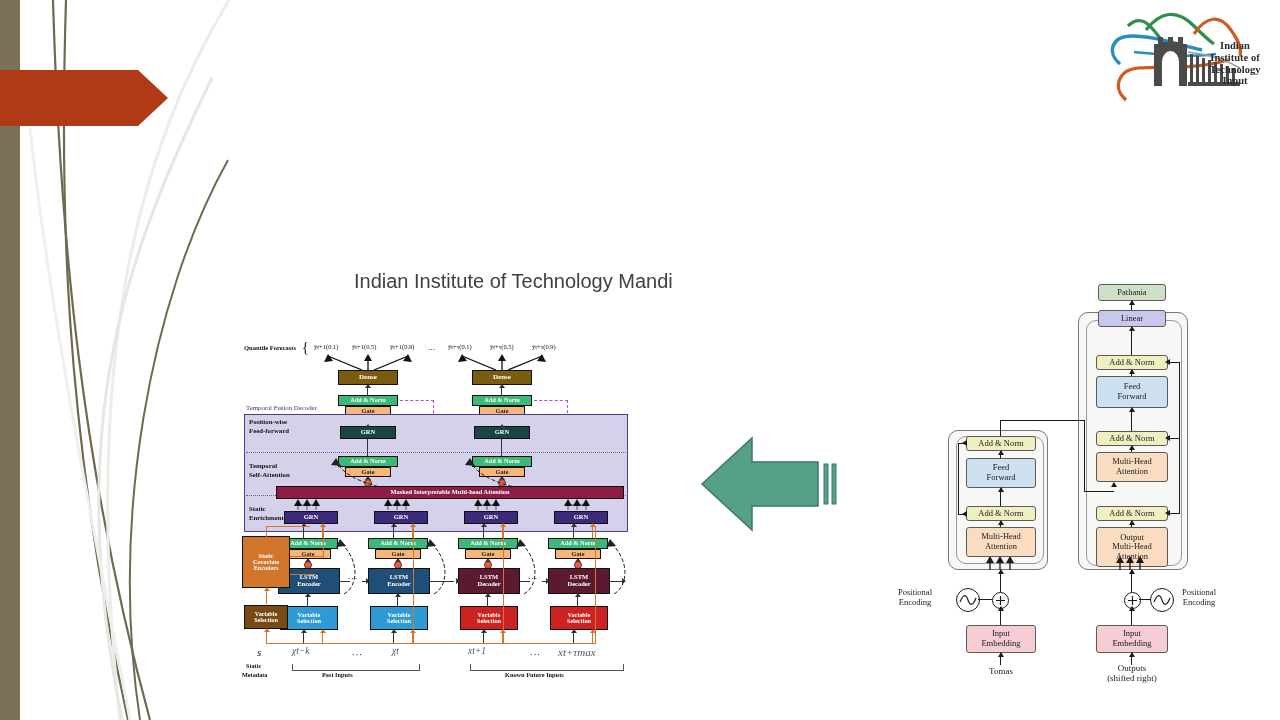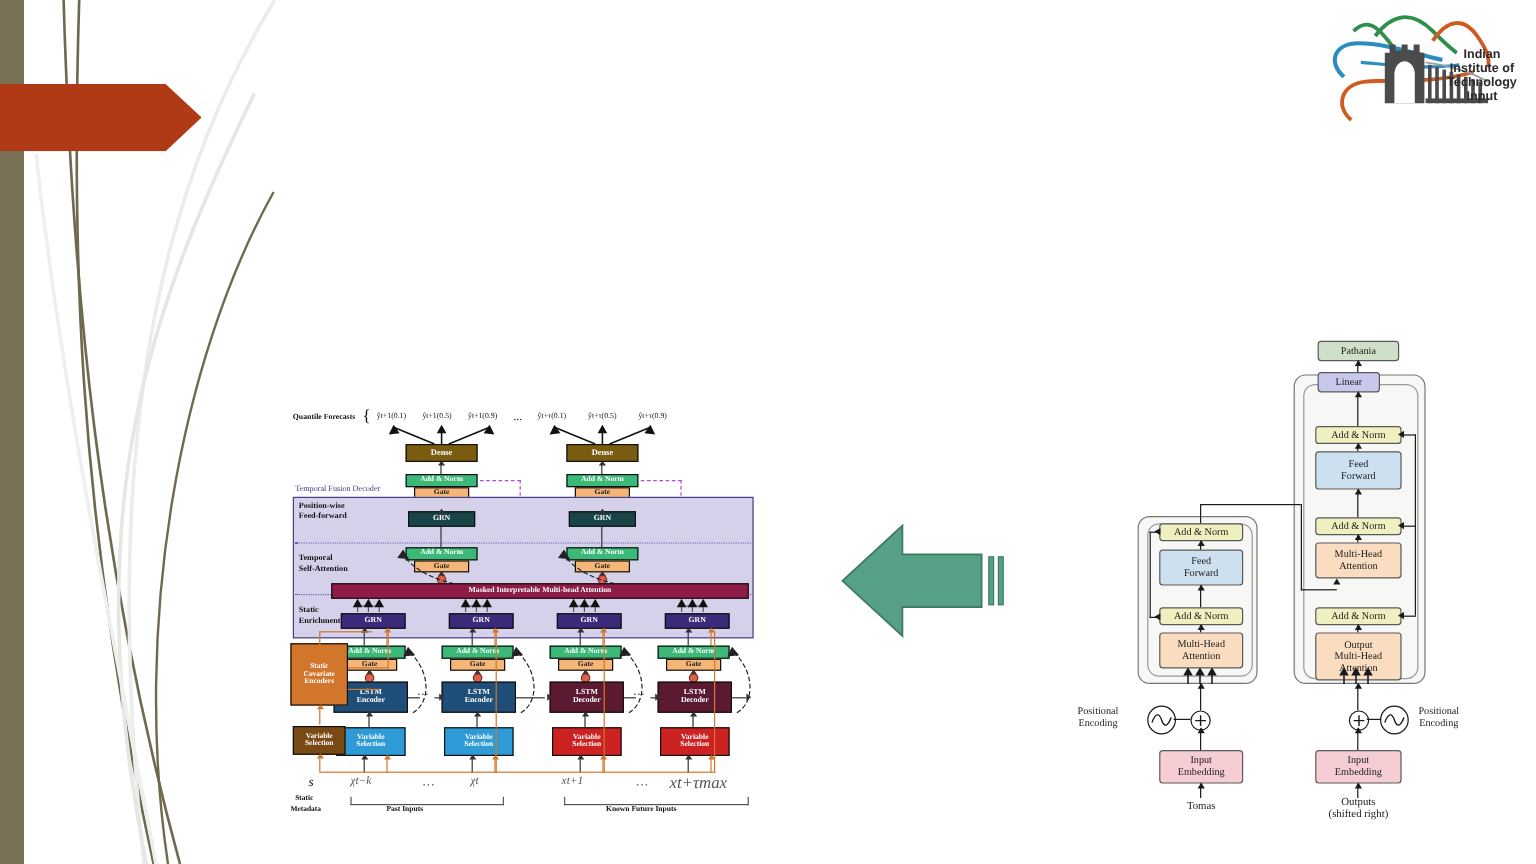--- a/index.html
+++ b/index.html
@@ -29,21 +29,21 @@
     position:absolute;left:188px;top:228px;font-size:20px;color:#404040;
   }
   .institute{
     position:absolute;left:354px;top:270px;font-size:20px;color:#404040;
   }
 
   
   .logo{position:absolute;left:1098px;top:4px;width:172px;height:106px;}
   .logo-text{
     position:absolute;left:1198px;top:40px;width:74px;
-    font-family:Liberation Sans, sans-serif;font-weight:bold;
+    font-family:Liberation Serif, serif;font-weight:bold;
     font-size:10.5px;line-height:1.12;color:#2b2b2b;text-align:center;
   }
 
   
   .green-arrow{position:absolute;left:700px;top:432px;width:140px;height:104px;}
 
   
   .tft{
     position:absolute;left:240px;top:340px;width:430px;height:360px;
     font-family:"Liberation Serif",serif;
@@ -102,20 +102,21 @@
     <path d="M53 0 C 60 240, 82 470, 150 720" fill="none" stroke="#6f6a4f" stroke-width="2.2"></path>
     <path d="M228 160 C 150 300, 110 520, 140 720" fill="none" stroke="#6f6a4f" stroke-width="2.0"></path>
     <path d="M229 0 C 150 130, 78 330, 120 720" fill="none" stroke="#ececea" stroke-width="3"></path>
     <path d="M212 78 C 128 250, 62 420, 122 720" fill="none" stroke="#e6e6e3" stroke-width="3"></path>
     <path d="M30 128 C 52 330, 96 540, 130 720" fill="none" stroke="#efefed" stroke-width="3"></path>
   </svg>
   <svg class="arrow-banner" viewBox="0 0 168 56" preserveAspectRatio="none">
     <polygon points="0,0 138,0 168,28 138,56 0,56" fill="#b03a16"></polygon>
   </svg>
 
+  <div class="institute">Indian Institute of Technology Mandi</div>
 
   <svg class="logo" viewBox="0 0 172 106">
     <path d="M22 60 C 8 48, 14 32, 34 32 C 56 32, 78 40, 104 46" fill="none" stroke="#2a8cc0" stroke-width="3.4"></path>
     <path d="M36 48 C 60 50, 92 54, 118 50" fill="none" stroke="#2a8cc0" stroke-width="2.6"></path>
     <path d="M30 22 C 44 8, 54 24, 62 34" fill="none" stroke="#2f8f4a" stroke-width="3.2"></path>
     <path d="M48 26 C 62 8, 78 4, 96 22 C 104 30, 110 36, 116 40" fill="none" stroke="#2f8f4a" stroke-width="3.2"></path>
     <path d="M96 30 C 108 12, 122 10, 133 26 C 140 36, 144 44, 142 52" fill="none" stroke="#cf5a22" stroke-width="3.2"></path>
     <path d="M28 96 C 14 84, 20 66, 40 64 C 66 62, 96 66, 130 56" fill="none" stroke="#cf5a22" stroke-width="3.2"></path>
     <path d="M56 82 L 56 40 L 60 40 L 60 33 L 65 33 L 65 38 L 70 38 L 70 33 L 75 33 L 75 38 L 80 38 L 80 33 L 85 33 L 85 40 L 89 40 L 89 82 Z" fill="#4b4b4b"></path>
     <path d="M64 82 L 64 58 A 8.5 11 0 0 1 81 58 L 81 82 Z" fill="#ffffff"></path>
@@ -418,37 +419,37 @@
 
     <div class="lbl" style="left:17px;top:306px;font-size:11px;font-style:italic;font-weight:normal;">s</div>
     <div class="lbl" style="left:6px;top:322px;font-size:6.2px;">Static</div>
     <div class="lbl" style="left:2px;top:331px;font-size:6.2px;">Metadata</div>
 
     <div class="lbl" style="left:52px;top:306px;font-size:9.5px;color:#555;font-weight:normal;font-style:italic;">χt−k</div>
     <div class="ell" style="left:112px;top:310px;font-size:8px;color:#555;">···</div>
     <div class="lbl" style="left:152px;top:306px;font-size:9.5px;color:#555;font-weight:normal;font-style:italic;">χt</div>
     <div class="lbl" style="left:228px;top:306px;font-size:9.5px;color:#555;font-weight:normal;font-style:italic;">xt+1</div>
     <div class="ell" style="left:290px;top:310px;font-size:8px;color:#555;">···</div>
-    <div class="lbl" style="left:318px;top:306px;font-size:14px;color:#555;font-weight:normal;font-style:italic;">xt+τmax</div>
+    <div class="lbl" style="left:318px;top:306px;font-size:11px;color:#555;font-weight:normal;font-style:italic;">xt+τmax</div>
 
     <div class="brace" style="left:52px;top:324px;width:126px;"></div>
     <div class="lbl" style="left:82px;top:331px;font-size:6.3px;">Past Inputs</div>
     <div class="brace" style="left:230px;top:324px;width:152px;"></div>
     <div class="lbl" style="left:265px;top:331px;font-size:6.3px;">Known Future Inputs</div>
   </div>
 
   <div class="tx">
 
     <div class="shell" style="left:48px;top:146px;width:100px;height:140px;"></div>
     <div class="shell" style="left:178px;top:28px;width:110px;height:258px;"></div>
     <div class="shell" style="left:56px;top:152px;width:88px;height:128px;border-color:#999;"></div>
     <div class="shell" style="left:186px;top:36px;width:96px;height:246px;border-color:#999;"></div>
 
     <div class="b" style="left:198px;top:0px;width:68px;height:17px;background:#cfe0c8;">Pathania</div>
-    <div class="b" style="left:198px;top:26px;width:52px;height:17px;background:#c8c8ec;">Linear</div>
+    <div class="b" style="left:198px;top:26px;width:68px;height:17px;background:#c8c8ec;">Linear</div>
     <div class="ln" style="left:231px;top:17px;width:1.4px;height:9px;"></div>
       <div class="ah" style="left:228.5px;top:16px;"></div>
     <div class="ln" style="left:231px;top:43px;width:1.4px;height:28px;"></div>
       <div class="ah" style="left:228.5px;top:42px;"></div>
 
     <div class="b" style="left:196px;top:71px;width:72px;height:15px;background:#f0efc0;">Add &amp; Norm</div>
     <div class="b" style="left:196px;top:92px;width:72px;height:32px;background:#cde0f0;flex-direction:column;">
       <span>Feed</span>
       <span>Forward</span>
     </div>

